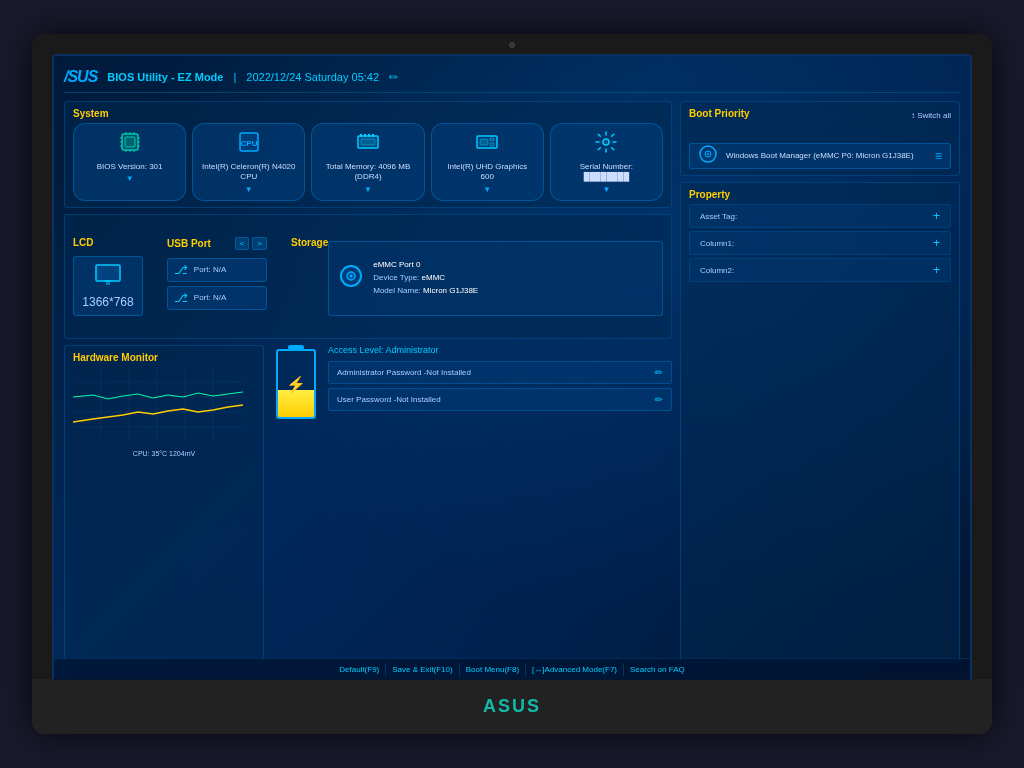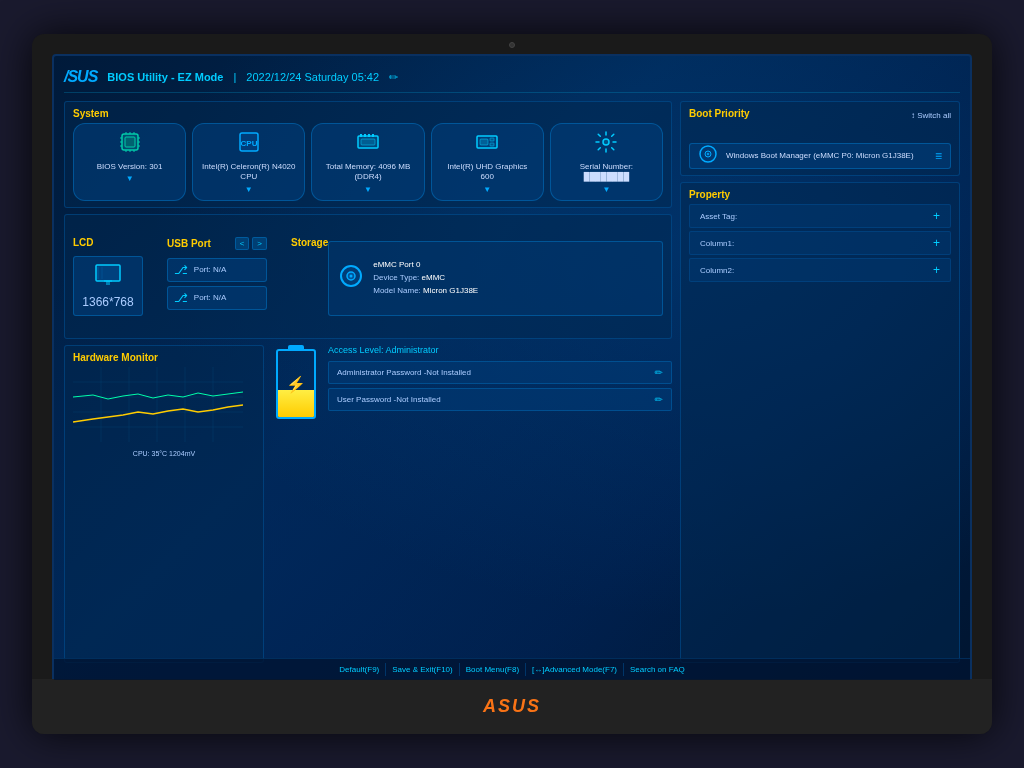--- a/index.html
+++ b/index.html
@@ -528,24 +528,23 @@
       right: 0;
       height: 55px;
       background: #222;
       border-radius: 0 0 12px 12px;
       display: flex;
       align-items: center;
       justify-content: center;
     }
 
     .asus-brand {
-      color: #f97316;
+      color: #14b8a6;
       font-weight: 900;
       font-size: 18px;
-      font-style: italic;
       letter-spacing: 2px;
     }
 
     .webcam {
       position: absolute;
       top: 8px;
       left: 50%;
       transform: translateX(-50%);
       width: 6px;
       height: 6px;

